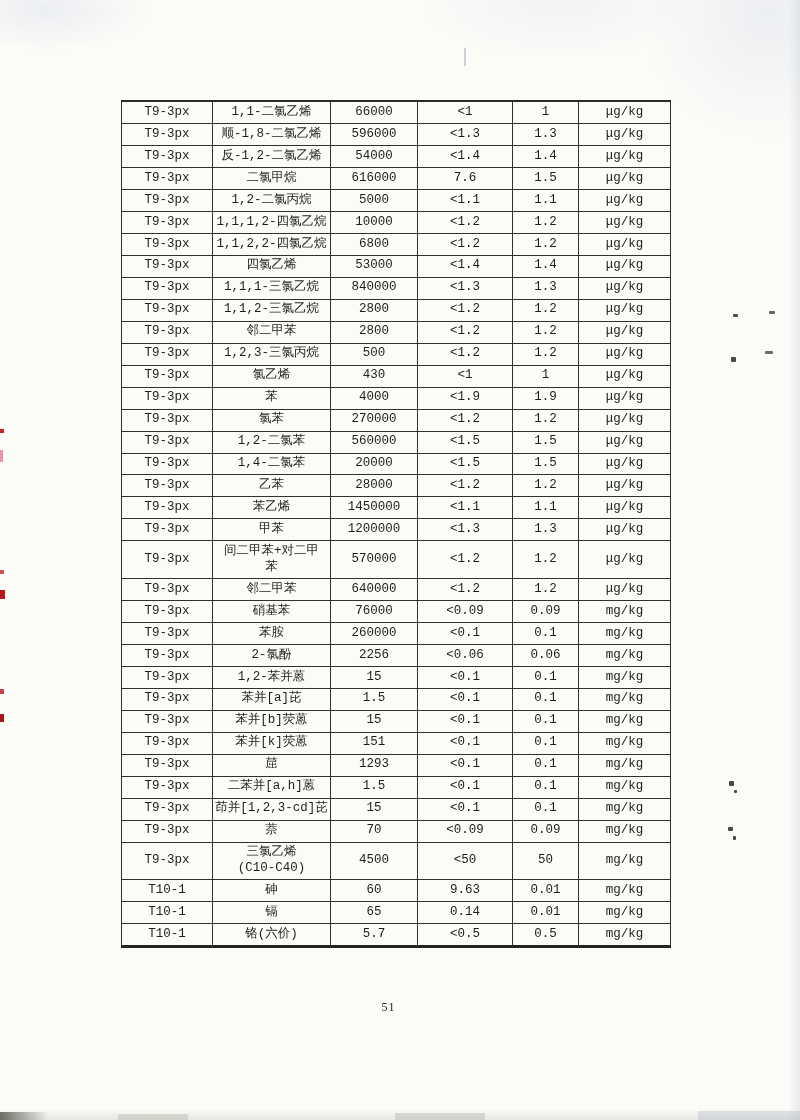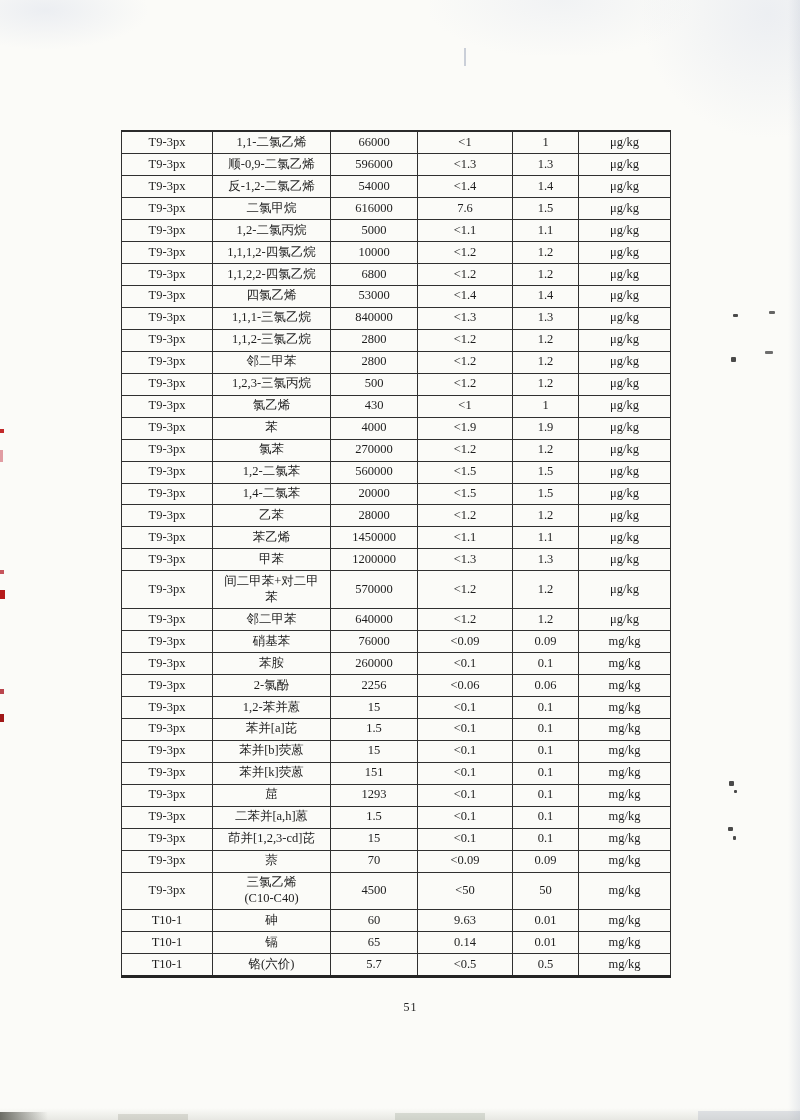--- a/index.html
+++ b/index.html
@@ -50,47 +50,48 @@
   .sp4 { left: 765px; top: 351px; width: 8px; height: 3px; opacity: .8; }
   .sp5 { left: 729px; top: 781px; width: 5px; height: 5px; }
   .sp6 { left: 734px; top: 790px; width: 3px; height: 3px; }
   .sp7 { left: 728px; top: 827px; width: 5px; height: 4px; }
   .sp8 { left: 733px; top: 836px; width: 3px; height: 4px; }
 
   
   table.results {
     position: absolute;
     left: 121px;
-    top: 130px;
+    top: 100px;
     width: 549px;
     border-collapse: collapse;
     table-layout: fixed;
     border-top: 2px solid #2b2b2b;
     border-bottom: 3px solid #242424;
     border-left: 1.8px solid #2b2b2b;
     border-right: 1.8px solid #2b2b2b;
+    font-family: Liberation Mono, monospace;
   }
   table.results td {
     border: 1.2px solid #303030;
     border-left-width: 1.8px;
     border-right-width: 1.8px;
     height: 15.6px;
     padding: 2.7px 2px;
     text-align: center;
     vertical-align: middle;
     font-size: 12.5px;
     line-height: 15.6px;
     color: #1d1d1d;
     overflow: hidden;
   }
   table.results td.c-name { white-space: pre-line; }
 
   .page-number {
     position: absolute;
-    left: 136px;
+    left: 114px;
     top: 1000px;
     width: 549px;
     text-align: center;
     font-size: 12px;
     color: #222;
     letter-spacing: 1px;
   }
 </style>
 </head>
 <body>
@@ -137,21 +138,21 @@
         <tr>
       <td class="c-sample">T9-3px</td>
       <td class="c-name">1,1-二氯乙烯</td>
       <td class="c-val1">66000</td>
       <td class="c-val2">&lt;1</td>
       <td class="c-val3">1</td>
       <td class="c-unit">μg/kg</td>
     </tr>
         <tr>
       <td class="c-sample">T9-3px</td>
-      <td class="c-name">顺-0,9-二氯乙烯</td>
+      <td class="c-name">顺-1,8-二氯乙烯</td>
       <td class="c-val1">596000</td>
       <td class="c-val2">&lt;1.3</td>
       <td class="c-val3">1.3</td>
       <td class="c-unit">μg/kg</td>
     </tr>
         <tr>
       <td class="c-sample">T9-3px</td>
       <td class="c-name">反-1,2-二氯乙烯</td>
       <td class="c-val1">54000</td>
       <td class="c-val2">&lt;1.4</td>

